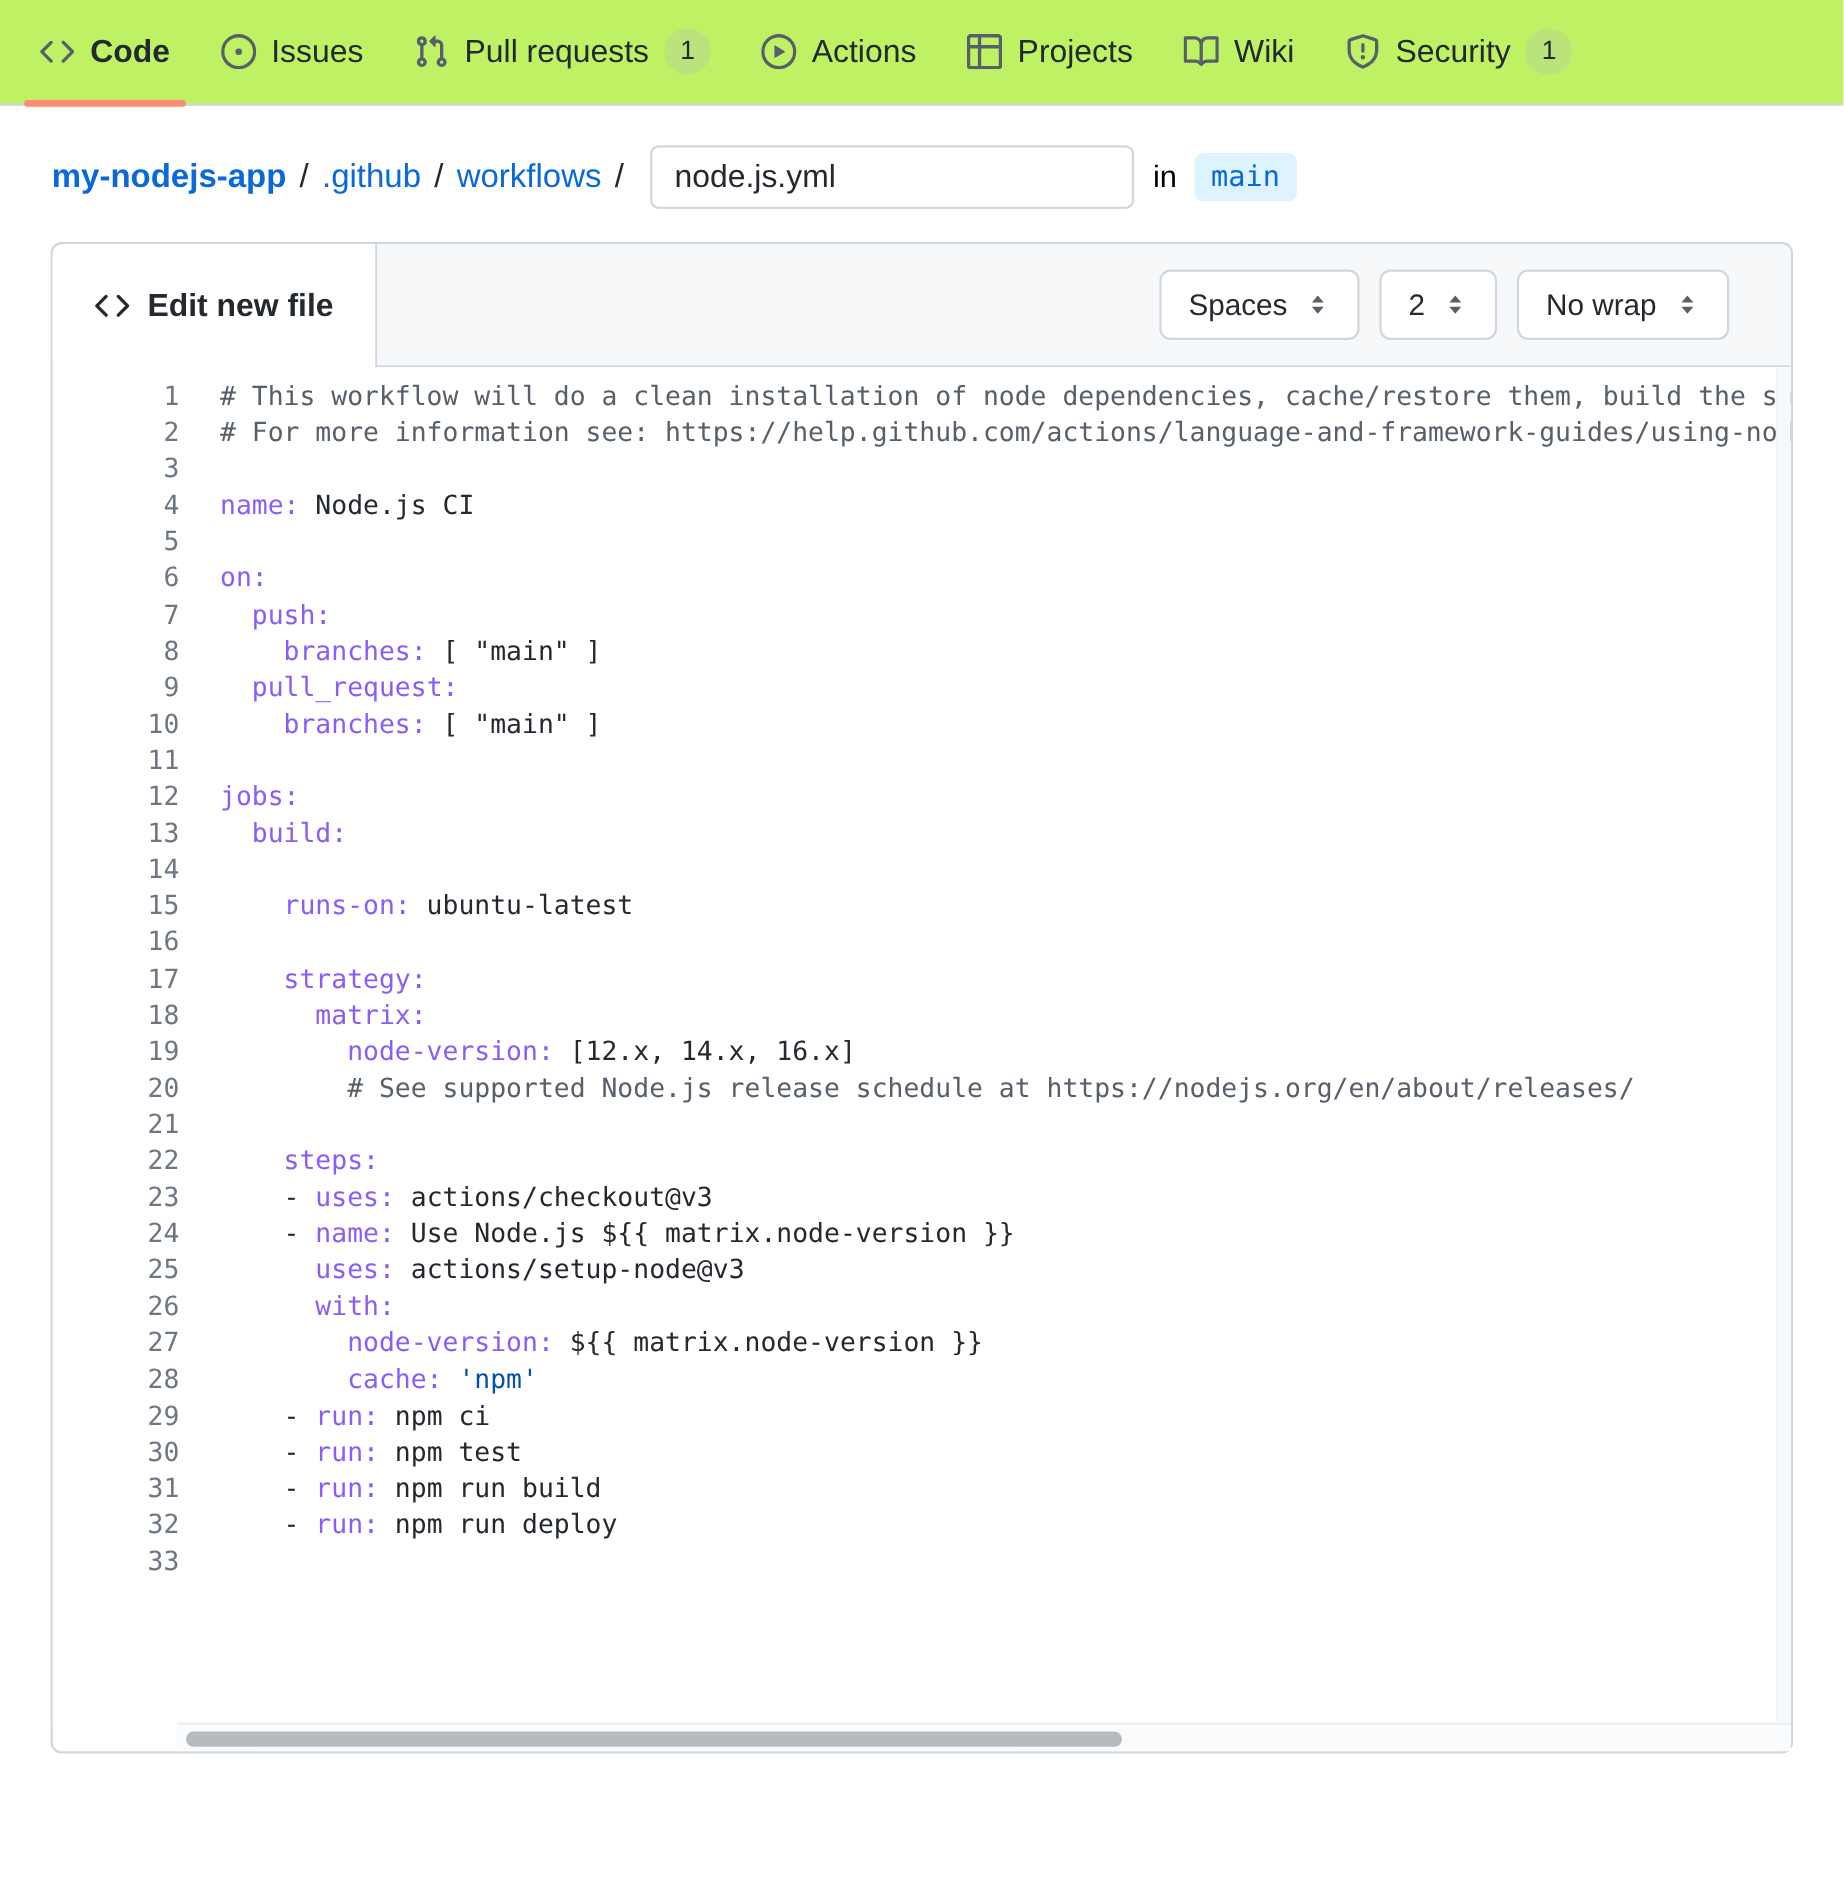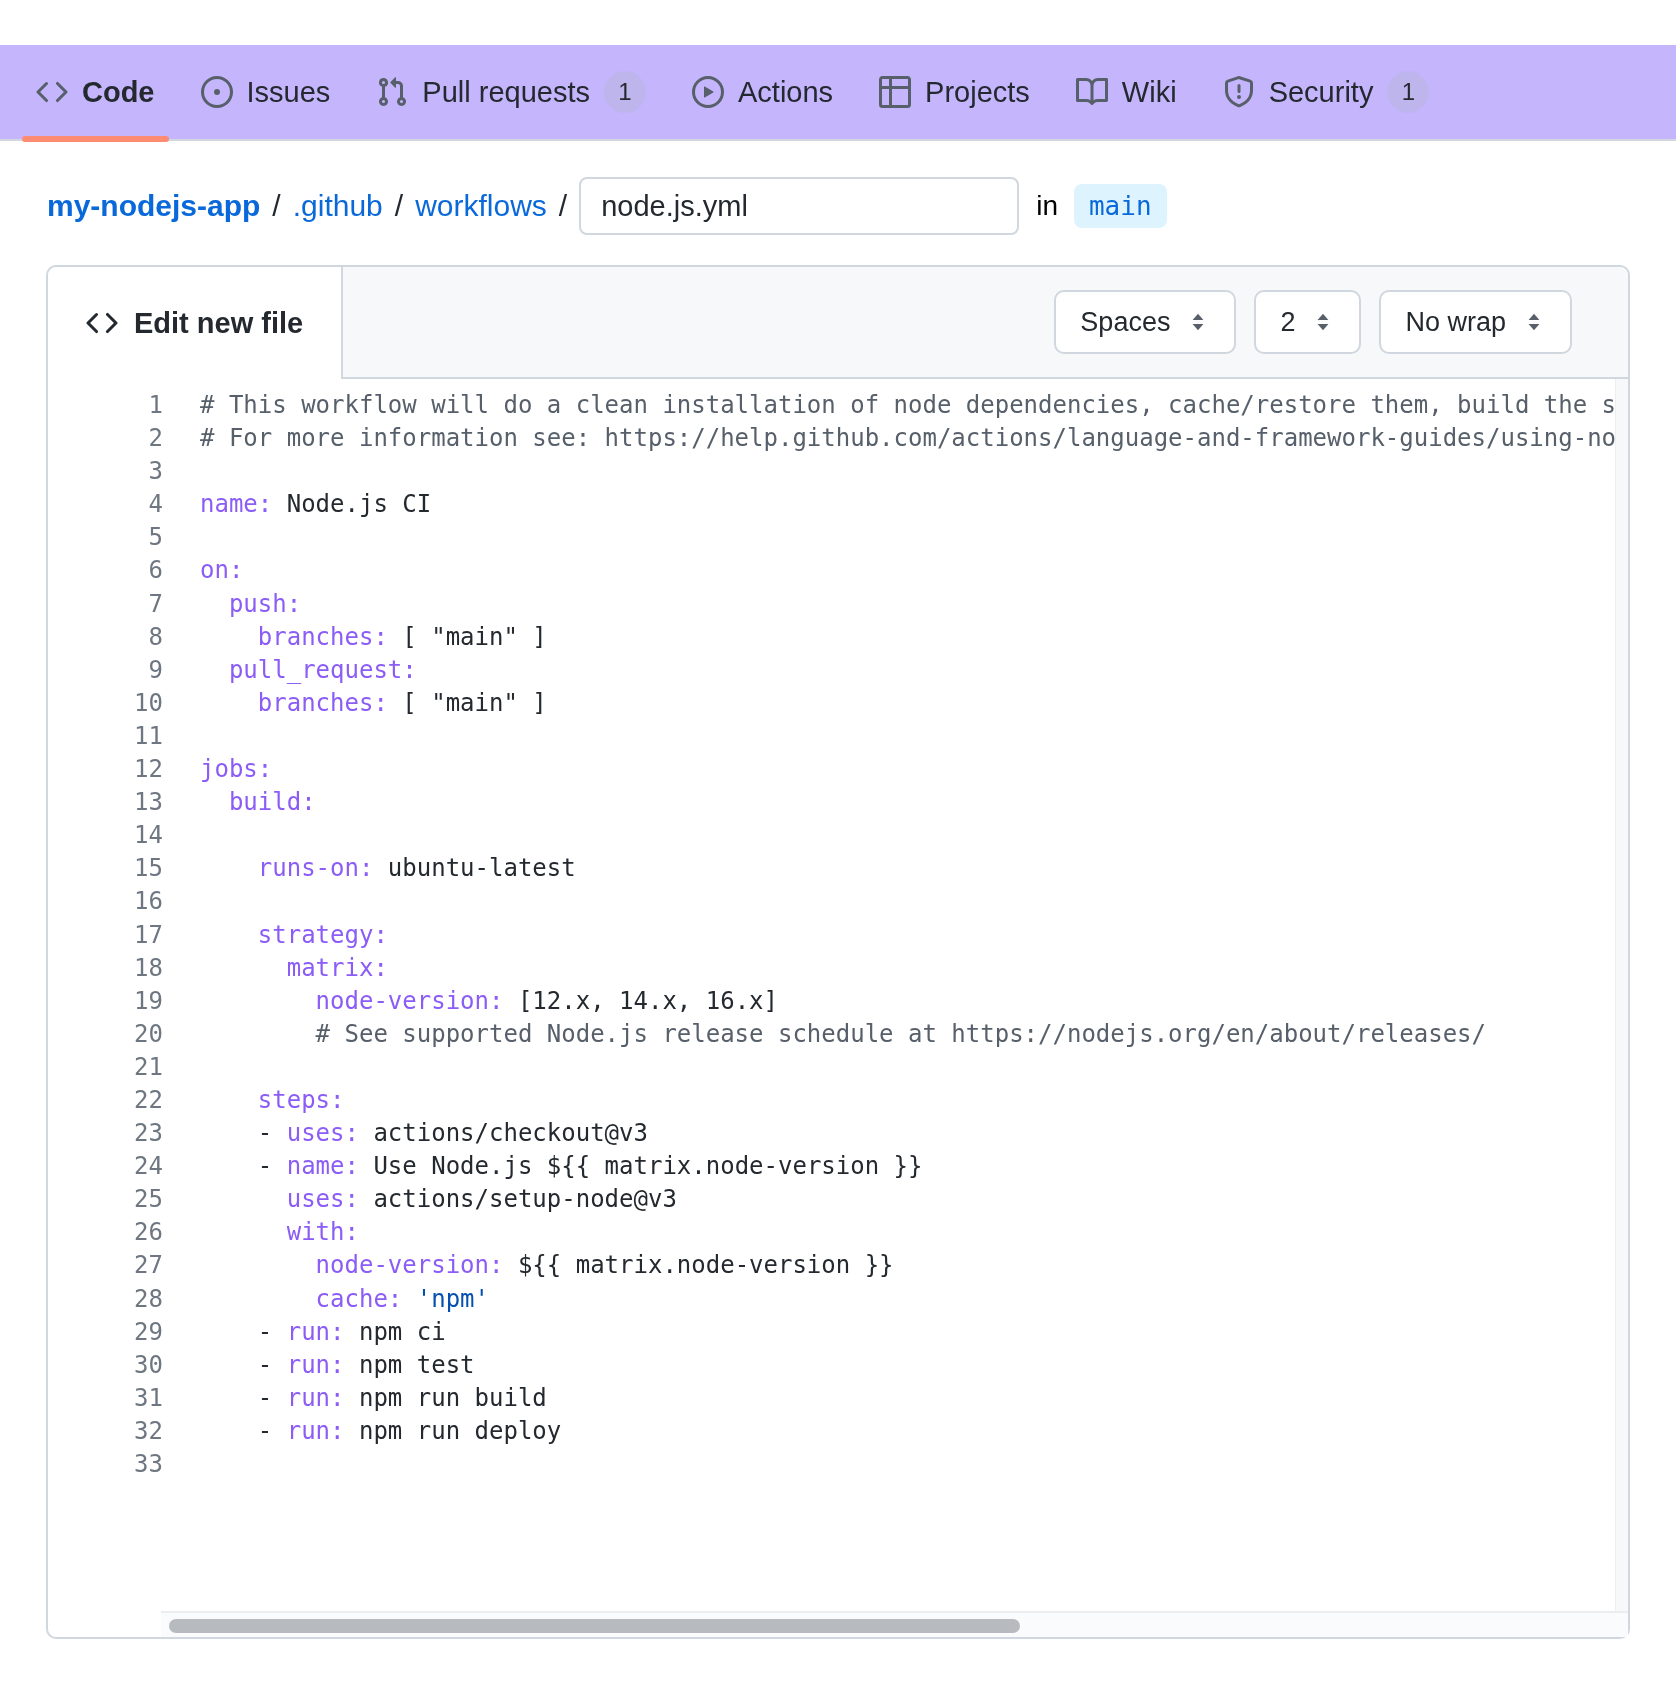--- a/index.html
+++ b/index.html
@@ -8,26 +8,25 @@
     width:1676px; height:1707px;
     font-family:"Liberation Sans", sans-serif;
     color:#24292f;
     overflow:hidden;
     position:relative;
   }
 
   
   .repo-nav {
     height:96px;
-    background:#c4b5fd;
+    background:#bef264;
     border-bottom:2px solid #d0d7de;
     display:flex;
     align-items:center;
     padding-left:20px;
-    margin-top:45px;
   }
   .nav-item {
     position:relative;
     height:96px;
     display:flex; align-items:center;
     gap:14px;
     padding:0 16px;
     margin-right:14px;
     font-size:29px;
     color:#24292f;
@@ -56,20 +55,21 @@
   .crumb-row {
     display:flex; align-items:center;
     padding:36px 0 30px 47px;
     font-size:30px;
   }
   .crumb-link { color:#0969da; text-decoration:none; cursor:pointer; }
   .crumb-repo { font-weight:700; }
   .crumb-sep { color:#24292f; margin:0 12px; }
   .filename-input {
     width:440px; height:58px;
+    margin-left:12px;
     border:2px solid #d0d7de;
     border-radius:8px;
     font-size:29px;
     font-family:"Liberation Sans", sans-serif;
     color:#24292f;
     padding:0 20px;
     background:#ffffff;
     outline:none;
   }
   .in-label { color:#000000; margin:0 16px 0 17px; font-size:28px; }

